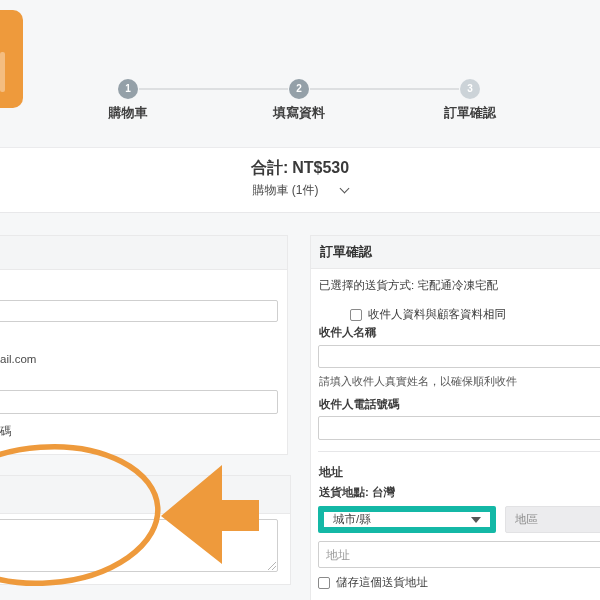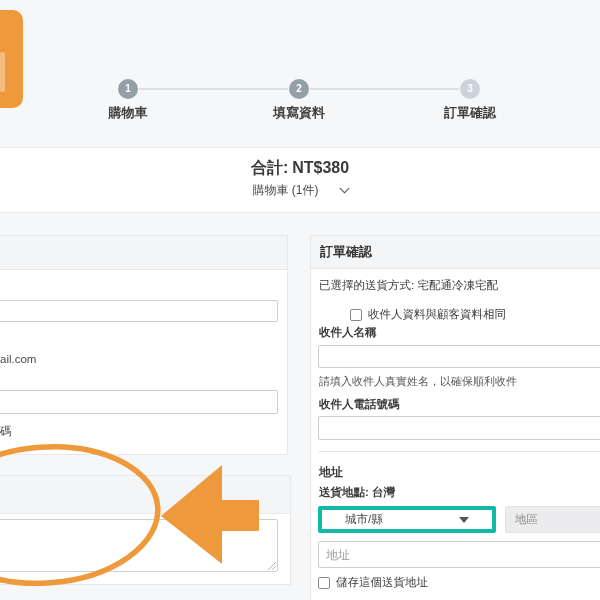--- a/index.html
+++ b/index.html
@@ -56,21 +56,21 @@
   .plain-text  { font-size:11.5px; color:#3c3c3c; }
   .hint-text   { font-size:11px; color:#555; }
 
   .cb-row { display:flex; align-items:center; gap:6px; cursor:pointer; }
   .checkbox { width:12px; height:12px; border:1px solid #8a8a8a; border-radius:2px; background:#fff; flex:0 0 auto; }
   .cb-label { font-size:11.5px; color:#3c3c3c; }
 
   .divider { height:1px; background:#e6e6e8; }
 
   .select-box { display:flex; align-items:center; justify-content:space-between; background:#fff;
-                border:4px solid #14b8a6; border-radius:2px; padding:0 23px; cursor:pointer; }
+                border:6px solid #14b8a6; border-radius:2px; padding:0 9px; cursor:pointer; }
   .select-text { font-size:11.5px; color:#444; }
   .caret-down { width:0; height:0; border-left:5px solid transparent; border-right:5px solid transparent;
                 border-top:6px solid #555; }
   .district-box { background:#ececee; border:1px solid #e2e2e4; border-radius:2px; display:flex;
                   align-items:center; padding:0 9px; font-size:11.5px; color:#8b8b8b; }
 
   .textarea-box { resize:none; }
   .annot-svg { position:absolute; left:0; top:0; width:600px; height:600px; pointer-events:none; z-index:50; }
 </style>
 </head>
@@ -91,21 +91,21 @@
       <div class="step-label">填寫資料</div>
     </div>
     <div class="step step-3 pending">
       <div class="step-circle">3</div>
       <div class="step-label">訂單確認</div>
     </div>
   </div>
 
   <div class="summary-band">
     <div class="total-line">
-      <span class="total-label">合計:</span><span class="total-value">NT$380</span>
+      <span class="total-label">合計:</span><span class="total-value">NT$530</span>
     </div>
     <div class="cart-line">
       <span>購物車 (1件)</span>
       <span class="chev-down"></span>
     </div>
   </div>
 
   <div class="panel panel-cust">
     <div class="panel-header"></div>
   </div>

